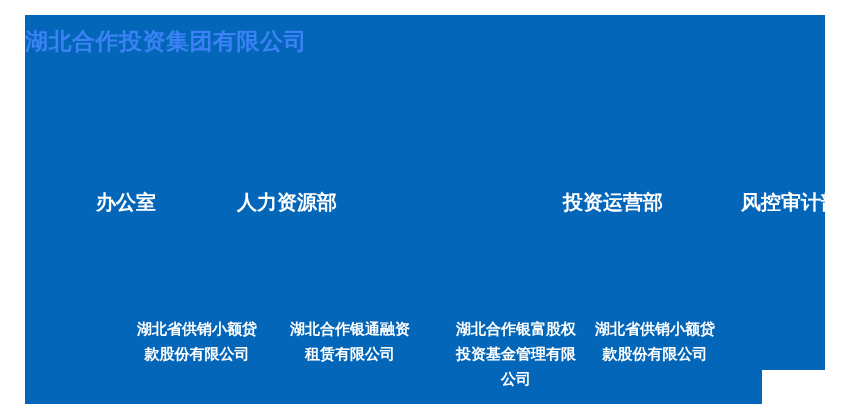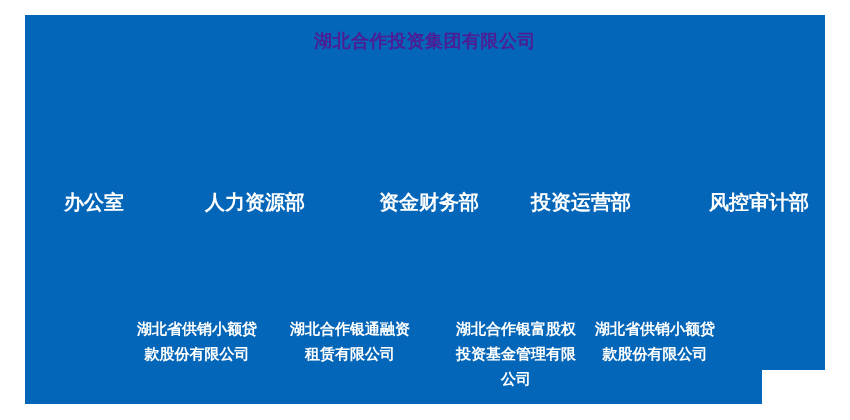--- a/index.html
+++ b/index.html
@@ -35,23 +35,22 @@
     top: 355px;
     width: 113px;
     height: 65px;
     background: #ffffff;
   }
   .org-title {
     position: absolute;
     left: 25px;
     top: 26px;
     width: 800px;
-    text-align: center;
-    color: #4c1d95;
-    font-size: 18px;
+    color: #3b82f6;
+    font-size: 23px;
     font-weight: bold;
     letter-spacing: 0.5px;
     line-height: 30px;
     white-space: nowrap;
   }
   .dept-row {
     position: absolute;
     left: 25px;
     top: 186px;
     width: 800px;
@@ -60,20 +59,21 @@
   .dept-node {
     position: absolute;
     top: 0;
     text-align: center;
     color: #ffffff;
     font-size: 20px;
     font-weight: bold;
     line-height: 32px;
     white-space: nowrap;
     transform: translateX(-50%);
+    margin-left: 32px;
   }
   .sub-row {
     position: absolute;
     left: 25px;
     top: 316px;
     width: 803px;
     height: 80px;
     padding-left: 28px;
   }
   .sub-node {
@@ -97,21 +97,20 @@
 
     <div class="panel-notch"></div>
 
   </div>
 
   <div class="org-title">湖北合作投资集团有限公司</div>
 
   <div class="dept-row">
     <div class="dept-node" style="left:69px;">办公室</div>
     <div class="dept-node" style="left:230px;">人力资源部</div>
-    <div class="dept-node" style="left:404px;">资金财务部</div>
     <div class="dept-node" style="left:556px;">投资运营部</div>
     <div class="dept-node" style="left:734px;">风控审计部</div>
   </div>
 
   <div class="sub-row">
     <div class="sub-node" style="left:172px;">湖北省供销小额贷款股份有限公司</div>
     <div class="sub-node" style="left:325px;">湖北合作银通融资租赁有限公司</div>
     <div class="sub-node" style="left:479px;margin-left:12px;">湖北合作银富股权投资基金管理有限公司</div>
     <div class="sub-node" style="left:630px;">湖北省供销小额贷款股份有限公司</div>
   </div>

